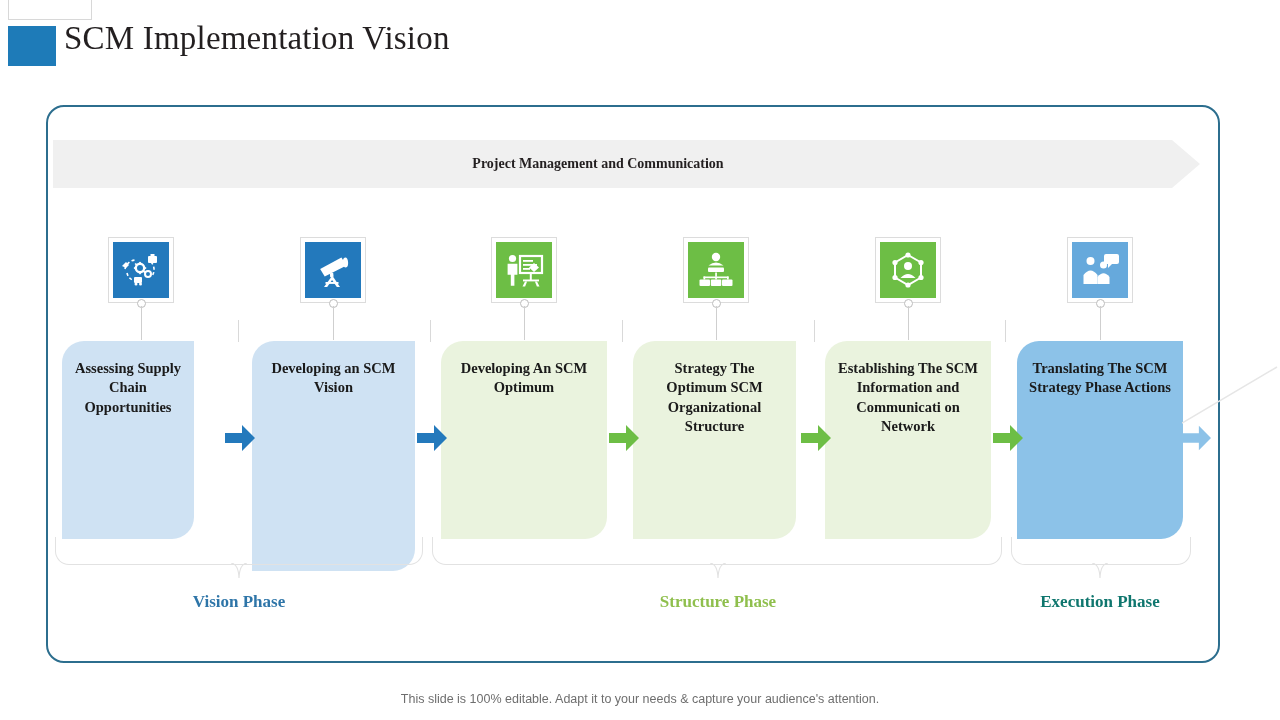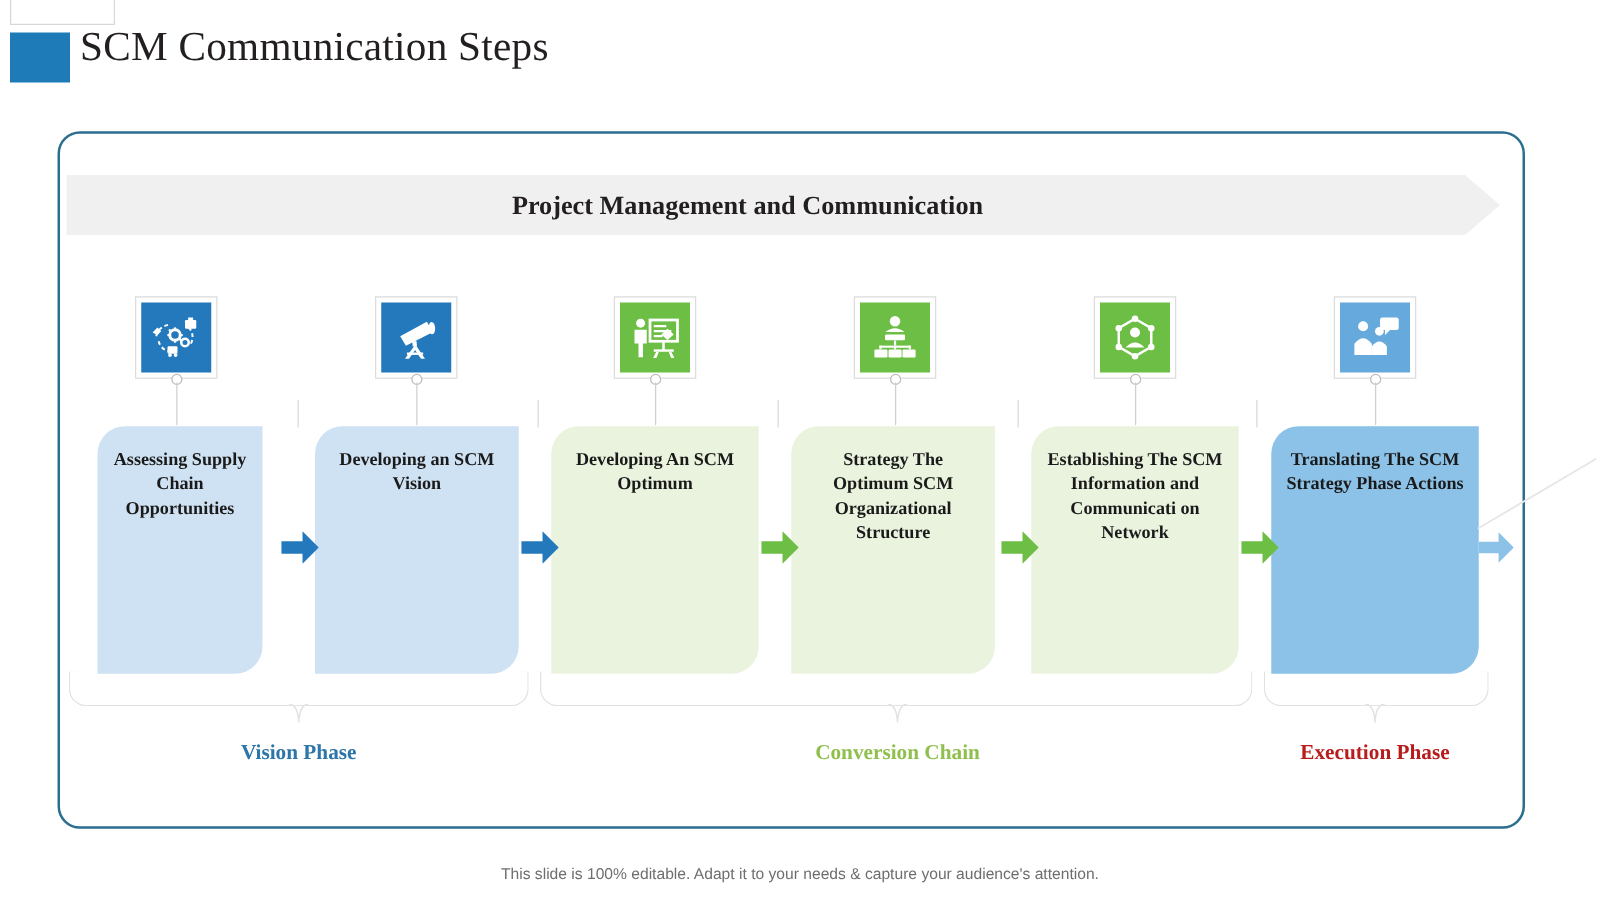--- a/index.html
+++ b/index.html
@@ -56,21 +56,21 @@
     left: 53px; top: 140px;
     width: 1147px; height: 48px;
     background: #F0F0F0;
     clip-path: polygon(0 0, calc(100% - 28px) 0, 100% 50%, calc(100% - 28px) 100%, 0 100%);
   }
   #banner-title {
     position: absolute;
     left: 53px; top: 140px;
     width: 1090px; height: 48px;
     display: flex; align-items: center; justify-content: center;
-    font-size: 21px; font-weight: bold; color: #231f20;
+    font-size: 14px; font-weight: bold; color: #231f20;
     white-space: nowrap;
   }
 
   
   .icon-outer {
     position: absolute;
     width: 66px; height: 66px;
     border: 1px solid #DCDCDC;
     background: #ffffff;
     box-sizing: border-box;
@@ -177,21 +177,21 @@
     font-family: "Liberation Sans", "DejaVu Sans", sans-serif;
     font-size: 12.5px;
     color: #6e6e6e;
   }
 </style>
 </head>
 <body>
 
 <div id="title-ghost-box"></div>
 <div id="title-accent"></div>
-<div id="page-title">SCM Communication Steps</div>
+<div id="page-title">SCM Implementation Vision</div>
 
 <div id="slide-frame"></div>
 
 <div id="banner"></div>
 <div id="banner-title">Project Management and Communication</div>
 
 <div id="diagram-layer">
     <div class="col-sep" style="left: 238px;"></div>
     <div class="col-sep" style="left: 430px;"></div>
     <div class="col-sep" style="left: 622px;"></div>
@@ -217,40 +217,40 @@
         <rect x="27" y="3" width="9" height="7" rx="1" fill="white"></rect>
         <rect x="29.5" y="1" width="4" height="2.2" fill="white"></rect>
         <rect x="13" y="24" width="8" height="6" rx="1" fill="white"></rect>
         <circle cx="15" cy="31" r="1.5" fill="white"></circle>
           <circle cx="19.5" cy="31" r="1.5" fill="white"></circle>
       </svg>
       </div>
     </div>
     <div class="conn-dot" style="left: 137px;"></div>
     <div class="conn-line" style="left: 141px;"></div>
-    <div class="step-card" style="left: 62px; width: 132px; height: 198px; background: rgb(207, 226, 243); margin-left: 16px;">
+    <div class="step-card" style="left: 62px; width: 132px; height: 198px; background: rgb(207, 226, 243);">
       <div class="label">Assessing  Supply Chain Opportunities</div>
     </div>
     <div class="icon-outer" style="left: 300px;">
       <div class="icon-inner" style="background: rgb(35, 121, 188);">
         <svg width="40" height="36" viewBox="0 0 40 36">
         <g fill="white">
           <path d="M7 16 L29 6 l4.5 8.5 -22.5 9.5 z" transform="rotate(-4 20 14)"></path>
           <ellipse cx="32.5" cy="10.5" rx="2.6" ry="5" transform="rotate(-4 32.5 10.5)"></ellipse>
           <rect x="17" y="21" width="3.4" height="4" transform="rotate(-6 18.7 23)"></rect>
           <path d="M19 24 L11 35 h3.2 L19.8 27 z"></path>
           <path d="M19.6 24 L27 35 h-3.2 L18.4 27 z"></path>
           <rect x="12.5" y="30" width="13" height="1.9"></rect>
         </g>
       </svg>
       </div>
     </div>
     <div class="conn-dot" style="left: 329px;"></div>
     <div class="conn-line" style="left: 333px;"></div>
-    <div class="step-card" style="left: 252px; width: 163px; height: 198px; background: rgb(207, 226, 243);">
+    <div class="step-card" style="left: 252px; width: 163px; height: 230px; background: rgb(207, 226, 243);">
       <div class="label">Developing an SCM Vision</div>
     </div>
     <div class="icon-outer" style="left: 491px;">
       <div class="icon-inner" style="background: rgb(109, 190, 69);">
         <svg width="40" height="36" viewBox="0 0 40 36">
         <g fill="white">
           <circle cx="8.5" cy="6.5" r="3.6"></circle>
           <path d="M3.6 11.8 h9.8 v11 h-3 v11 h-3.6 v-11 h-3.2 z"></path>
           <rect x="16" y="4" width="22" height="17" fill="none" stroke="white" stroke-width="2.2"></rect>
           <rect x="19" y="8" width="10" height="1.8"></rect>
@@ -367,28 +367,28 @@
         <path d="M1 0 Q8.5 1 9 15 Q9.5 1 17 0" fill="none" stroke="#E2E2E2" stroke-width="1.2"></path>
       </svg>
     </div>
     <div class="phase-label" style="left: 109px; width: 260px; color: rgb(46, 117, 168);">Vision Phase</div>
     <div class="phase-bracket" style="left: 432px; width: 570px;"></div>
     <div class="bracket-tick" style="left: 709px;">
       <svg width="18" height="16" viewBox="0 0 18 16">
         <path d="M1 0 Q8.5 1 9 15 Q9.5 1 17 0" fill="none" stroke="#E2E2E2" stroke-width="1.2"></path>
       </svg>
     </div>
-    <div class="phase-label" style="left: 588px; width: 260px; color: rgb(143, 191, 77);">Conversion Chain</div>
+    <div class="phase-label" style="left: 588px; width: 260px; color: rgb(143, 191, 77);">Structure Phase</div>
     <div class="phase-bracket" style="left: 1011px; width: 180px;"></div>
     <div class="bracket-tick" style="left: 1091px;">
       <svg width="18" height="16" viewBox="0 0 18 16">
         <path d="M1 0 Q8.5 1 9 15 Q9.5 1 17 0" fill="none" stroke="#E2E2E2" stroke-width="1.2"></path>
       </svg>
     </div>
-    <div class="phase-label" style="left: 970px; width: 260px; color: #b91c1c;">Execution Phase</div>
+    <div class="phase-label" style="left: 970px; width: 260px; color: #0f766e;">Execution Phase</div>
   </div>
 
 <div id="trail-diagonal">
   <svg width="96" height="60" viewBox="0 0 96 60">
     <line x1="0" y1="58" x2="95" y2="2" stroke="#E6E6E6" stroke-width="1.5"></line>
   </svg>
 </div>
 
 <div id="trail-arrow">
   <svg width="28" height="26" viewBox="0 0 30 26">

